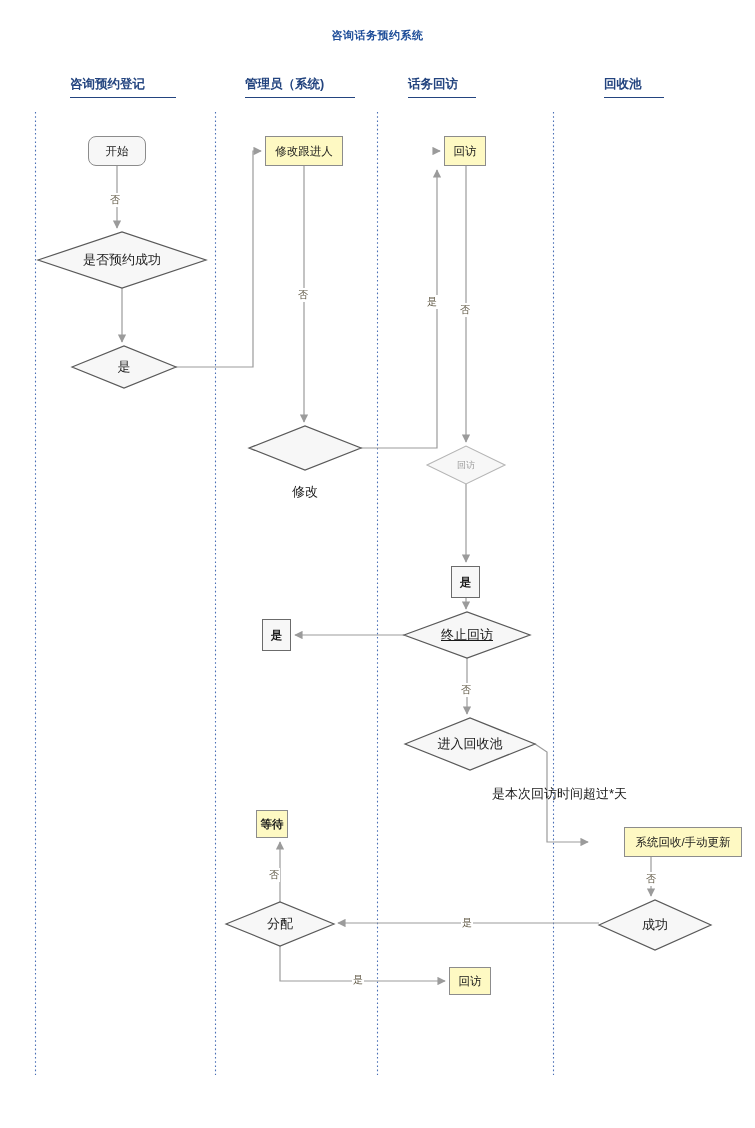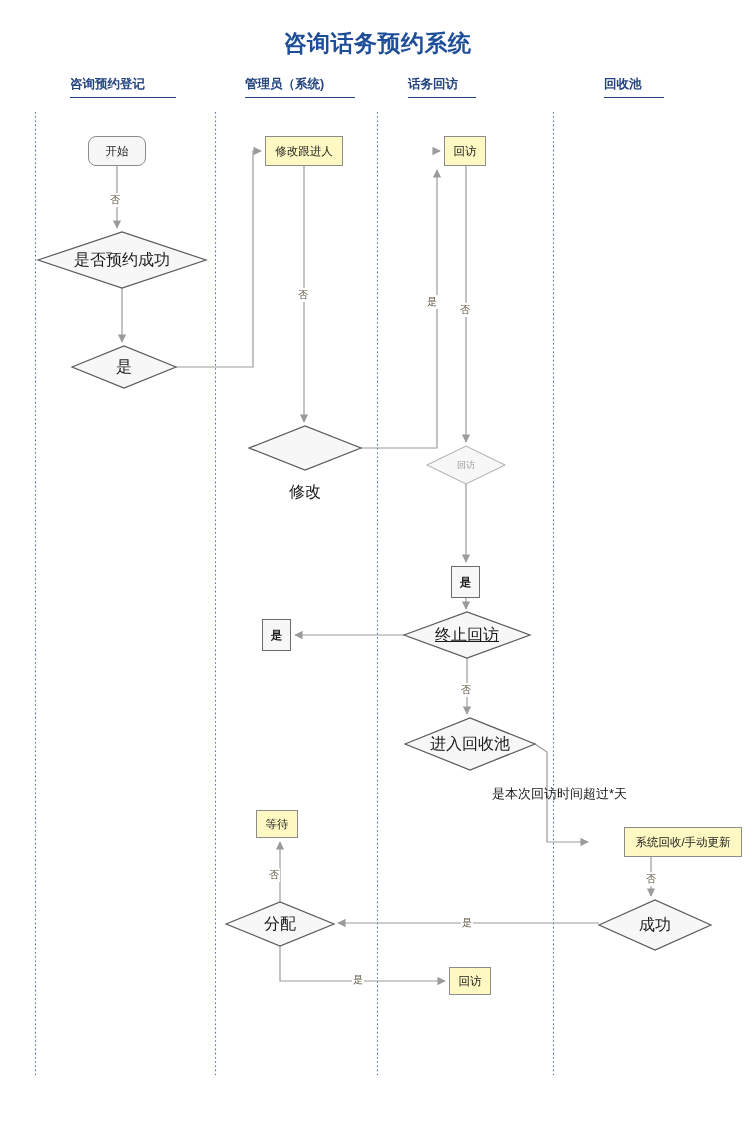--- a/index.html
+++ b/index.html
@@ -20,21 +20,21 @@
     top: 0;
     width: 755px;
     height: 1128px;
   }
   #title {
     position: absolute;
     left: 0;
     top: 28px;
     width: 755px;
     text-align: center;
-    font-size: 23px;
+    font-size: 11px;
     font-weight: bold;
     color: #1f4e99;
     letter-spacing: 0.5px;
   }
   .lane-header {
     position: absolute;
     font-size: 12.5px;
     font-weight: bold;
     color: #23447f;
     text-align: left;
@@ -64,21 +64,21 @@
   .node-rect-strong {
     background: #f7f7f7;
     border: 1.6px solid #6b6b6b;
     font-weight: bold;
   }
   .node-diamond-label {
     position: absolute;
     display: flex;
     align-items: center;
     justify-content: center;
-    font-size: 16px;
+    font-size: 13px;
     color: #1a1a1a;
     white-space: nowrap;
     pointer-events: none;
   }
   .node-diamond-label.muted { color: #9a9a9a; font-size: 9px; }
   .edge-label {
     position: absolute;
     font-size: 10px;
     color: #5c5440;
     background: #ffffff;
@@ -165,21 +165,21 @@
     <polygon points="226,924 280,902 334,924 280,946" stroke="#595959" stroke-width="1.2"></polygon>
   </g>
 </svg>
 
 <div class="node node-round" style="left:88px; top:136px; width:58px; height:30px;">开始</div>
 <div class="node node-rect" style="left:265px; top:136px; width:78px; height:30px;">修改跟进人</div>
 <div class="node node-rect" style="left:444px; top:136px; width:42px; height:30px;">回访</div>
 <div class="node node-rect-strong" style="left:451px; top:566px; width:29px; height:32px;">是</div>
 <div class="node node-rect-strong" style="left:262px; top:619px; width:29px; height:32px;">是</div>
 <div class="node node-rect" style="left:624px; top:827px; width:118px; height:30px;">系统回收/手动更新</div>
-<div class="node node-rect" style="left:256px; top:810px; width:42px; height:28px;">等待</div>
+<div class="node node-rect" style="left:256px; top:810px; width:32px; height:28px;font-weight:bold;">等待</div>
 <div class="node node-rect" style="left:449px; top:967px; width:42px; height:28px;">回访</div>
 
 <div class="node-diamond-label" style="left:38px; top:248px; width:168px; height:24px;">是否预约成功</div>
 <div class="node-diamond-label" style="left:72px; top:356px; width:104px; height:22px;">是</div>
 <div class="node-diamond-label" style="left:249px; top:437px; width:112px; height:22px;margin-top:44px;">修改</div>
 <div class="node-diamond-label muted" style="left:427px; top:456px; width:78px; height:18px;">回访</div>
 <div class="node-diamond-label" style="left:404px; top:624px; width:126px; height:22px;text-decoration:underline;">终止回访</div>
 <div class="node-diamond-label" style="left:405px; top:733px; width:130px; height:22px;">进入回收池</div>
 <div class="node-diamond-label" style="left:599px; top:914px; width:112px; height:22px;">成功</div>
 <div class="node-diamond-label" style="left:226px; top:913px; width:108px; height:22px;">分配</div>

